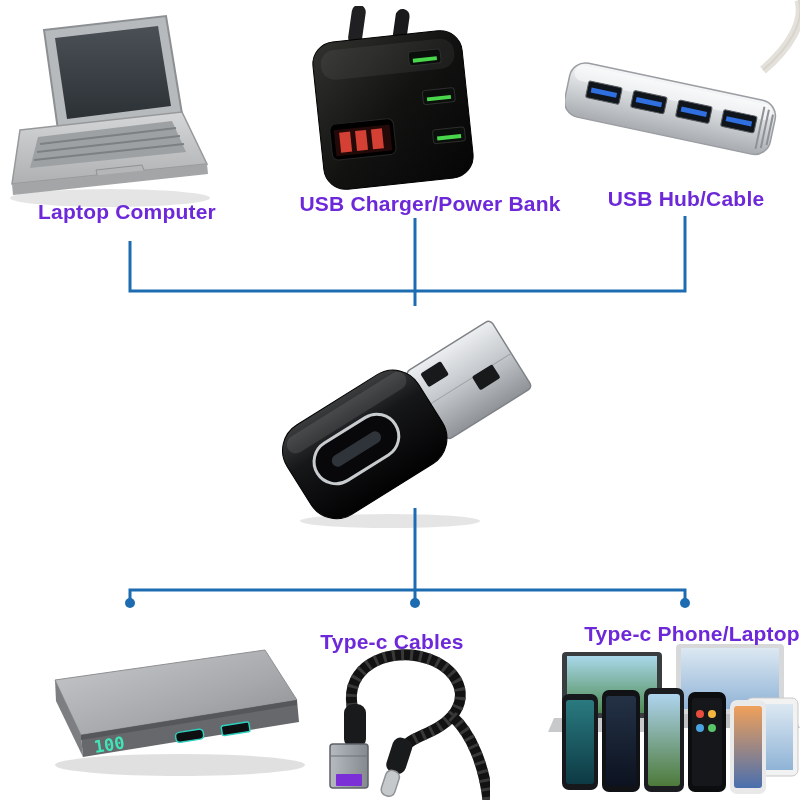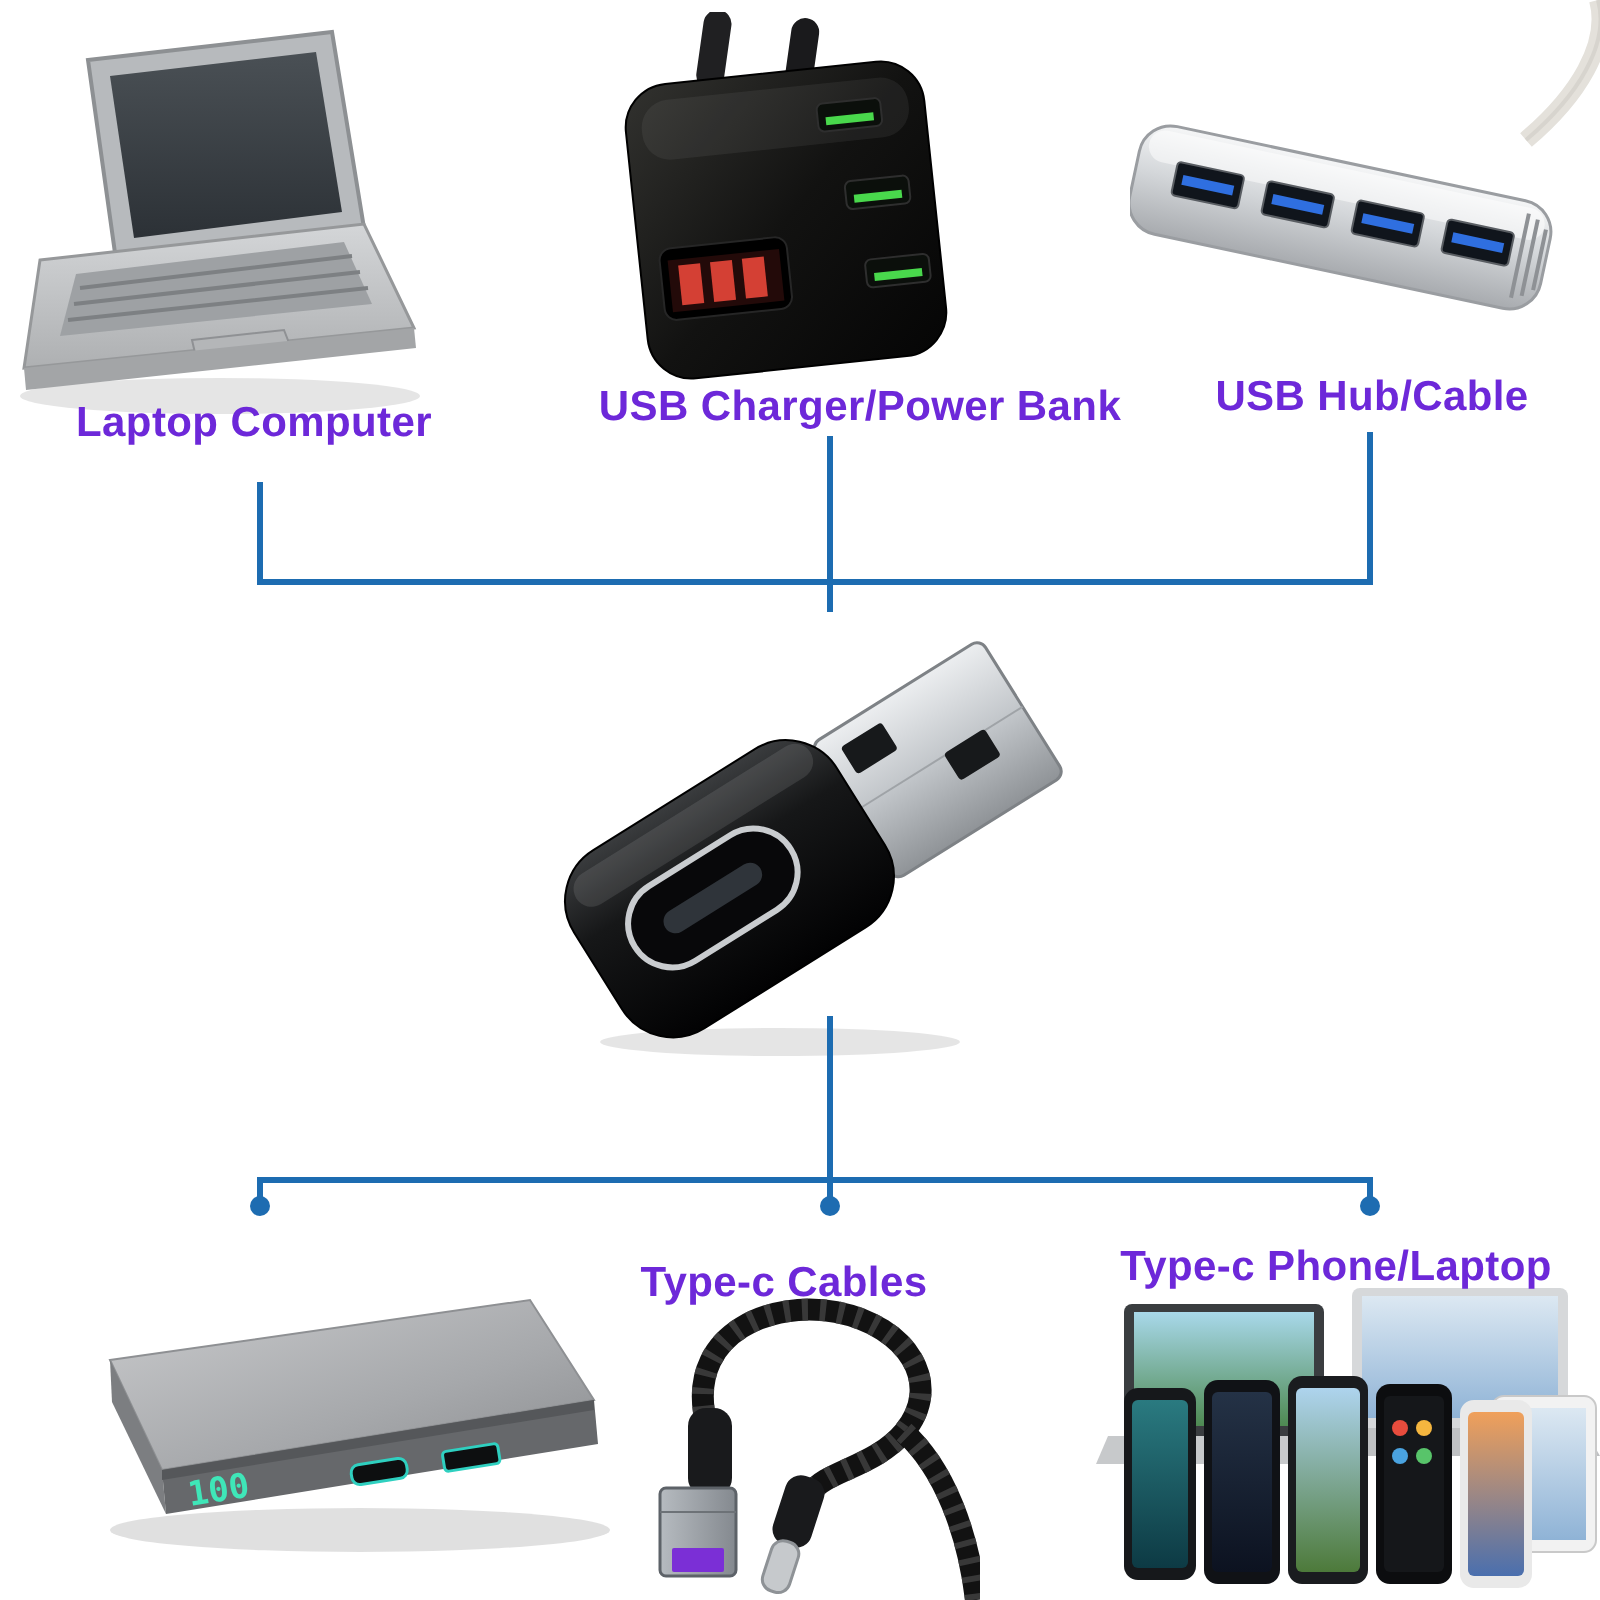--- a/index.html
+++ b/index.html
@@ -275,15 +275,15 @@
       <circle cx="415" cy="603" r="5"></circle>
       <circle cx="685" cy="603" r="5"></circle>
     </g>
   </svg>
 
   <div class="lbl" style="left:127px; top:200px;">Laptop Computer</div>
   <div class="lbl" style="left:430px; top:192px;">USB Charger/Power Bank</div>
   <div class="lbl" style="left:686px; top:187px;">USB Hub/Cable</div>
 
   <div class="lbl" style="left:392px; top:630px;text-align:right;">Type-c Cables</div>
-  <div class="lbl" style="left:668px; top:622px;">Type-c Phone/Laptop</div>
+  <div class="lbl" style="left:692px; top:622px;">Type-c Phone/Laptop</div>
 
 </div>
 
 </body></html>

